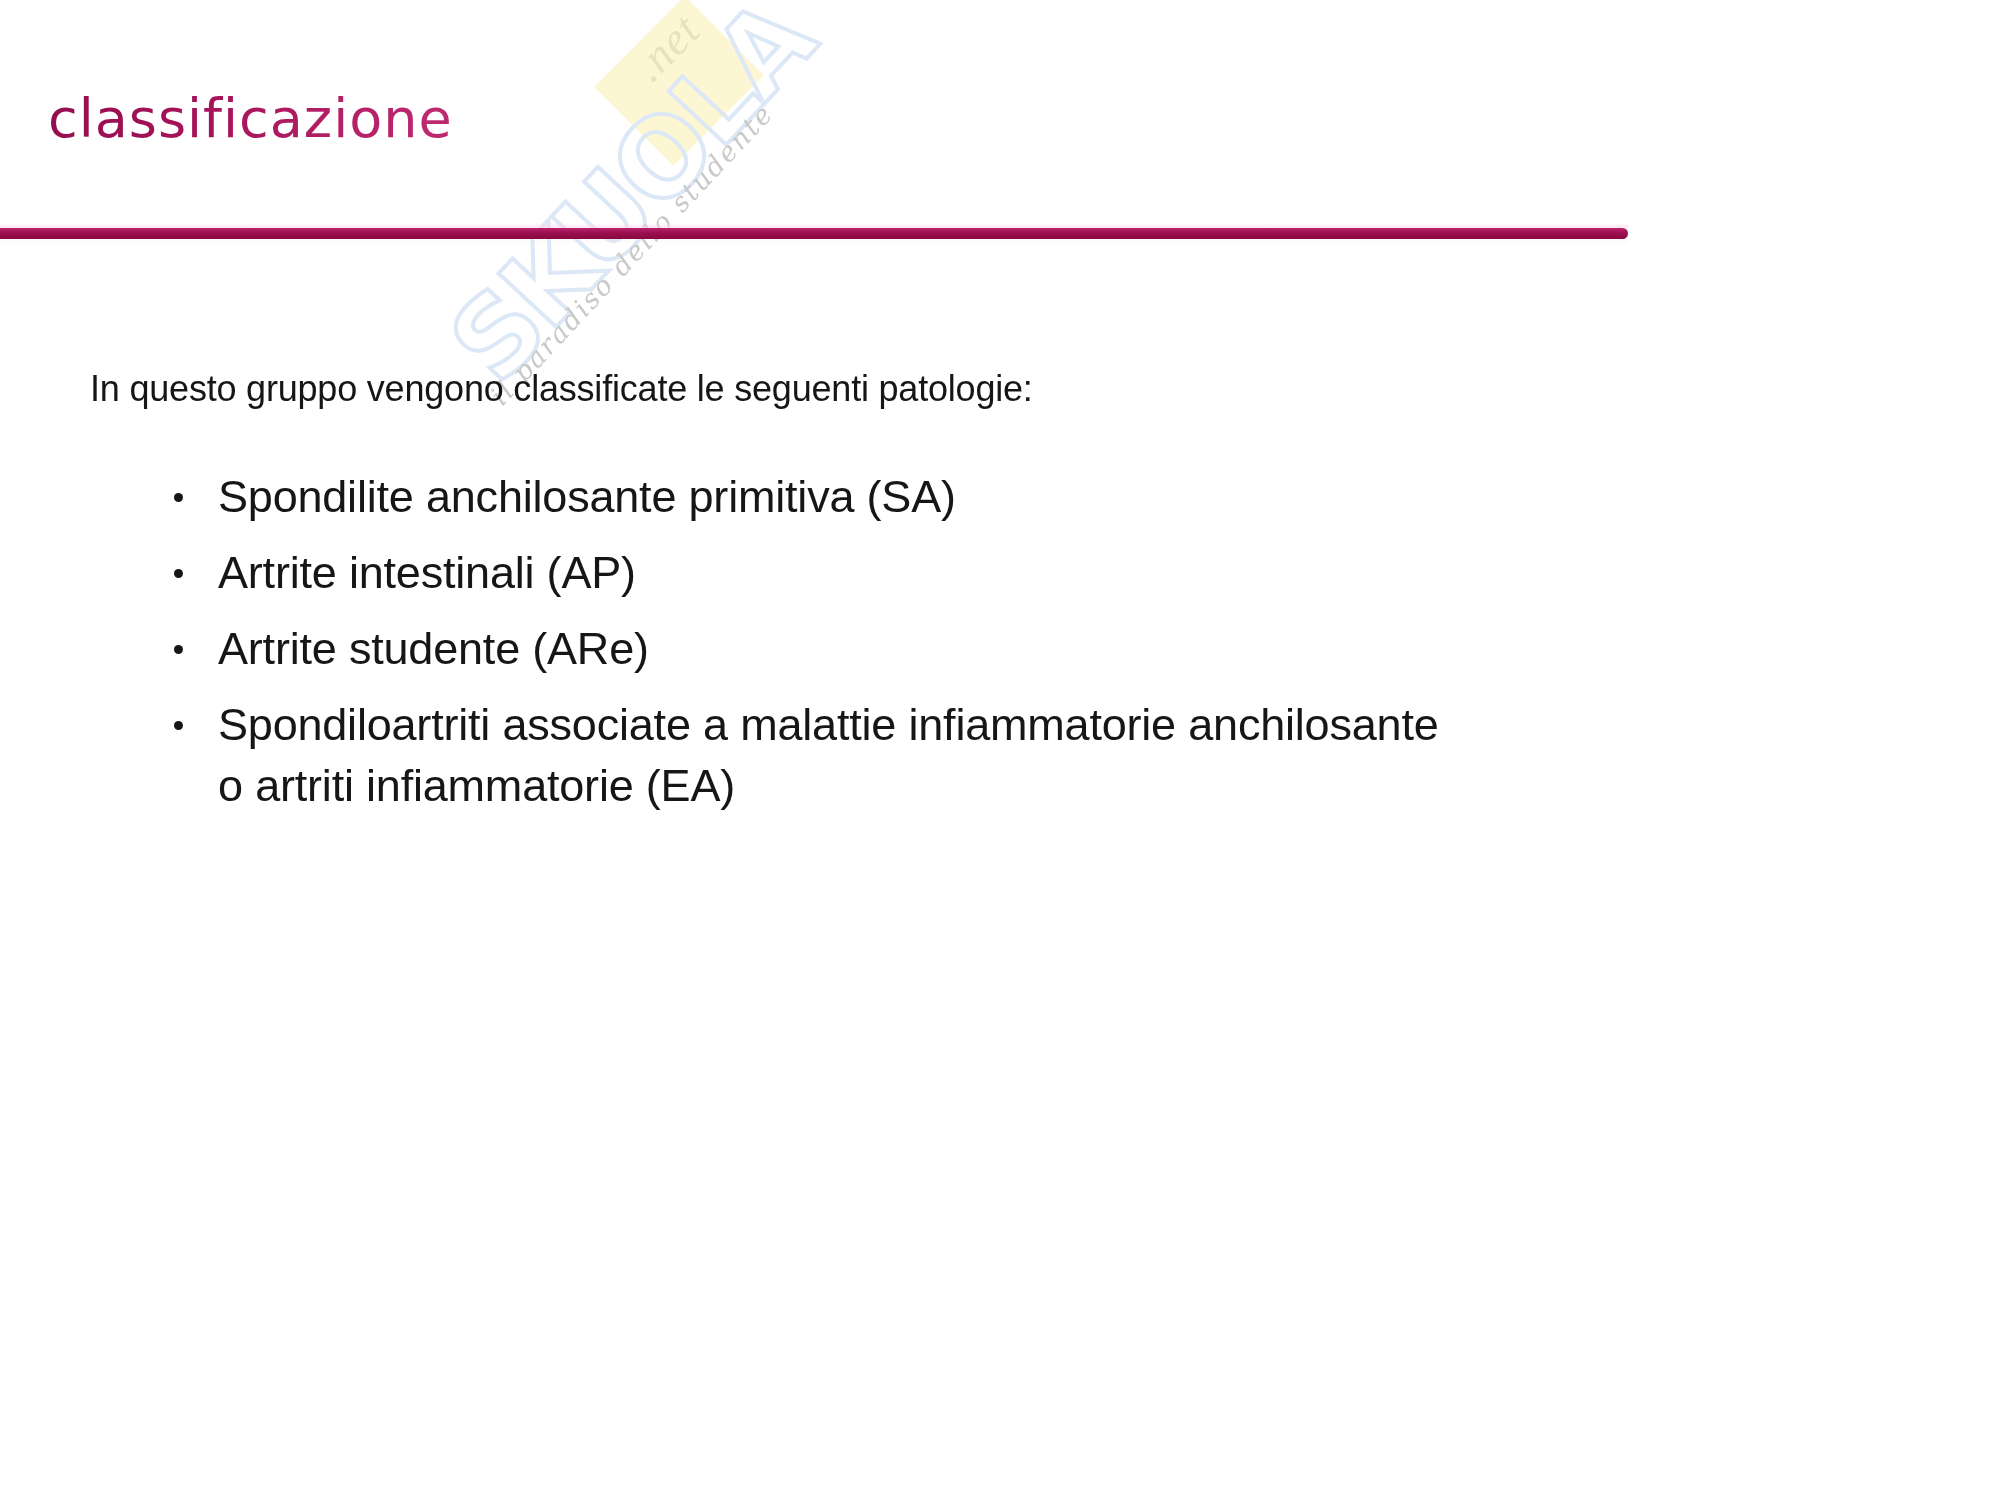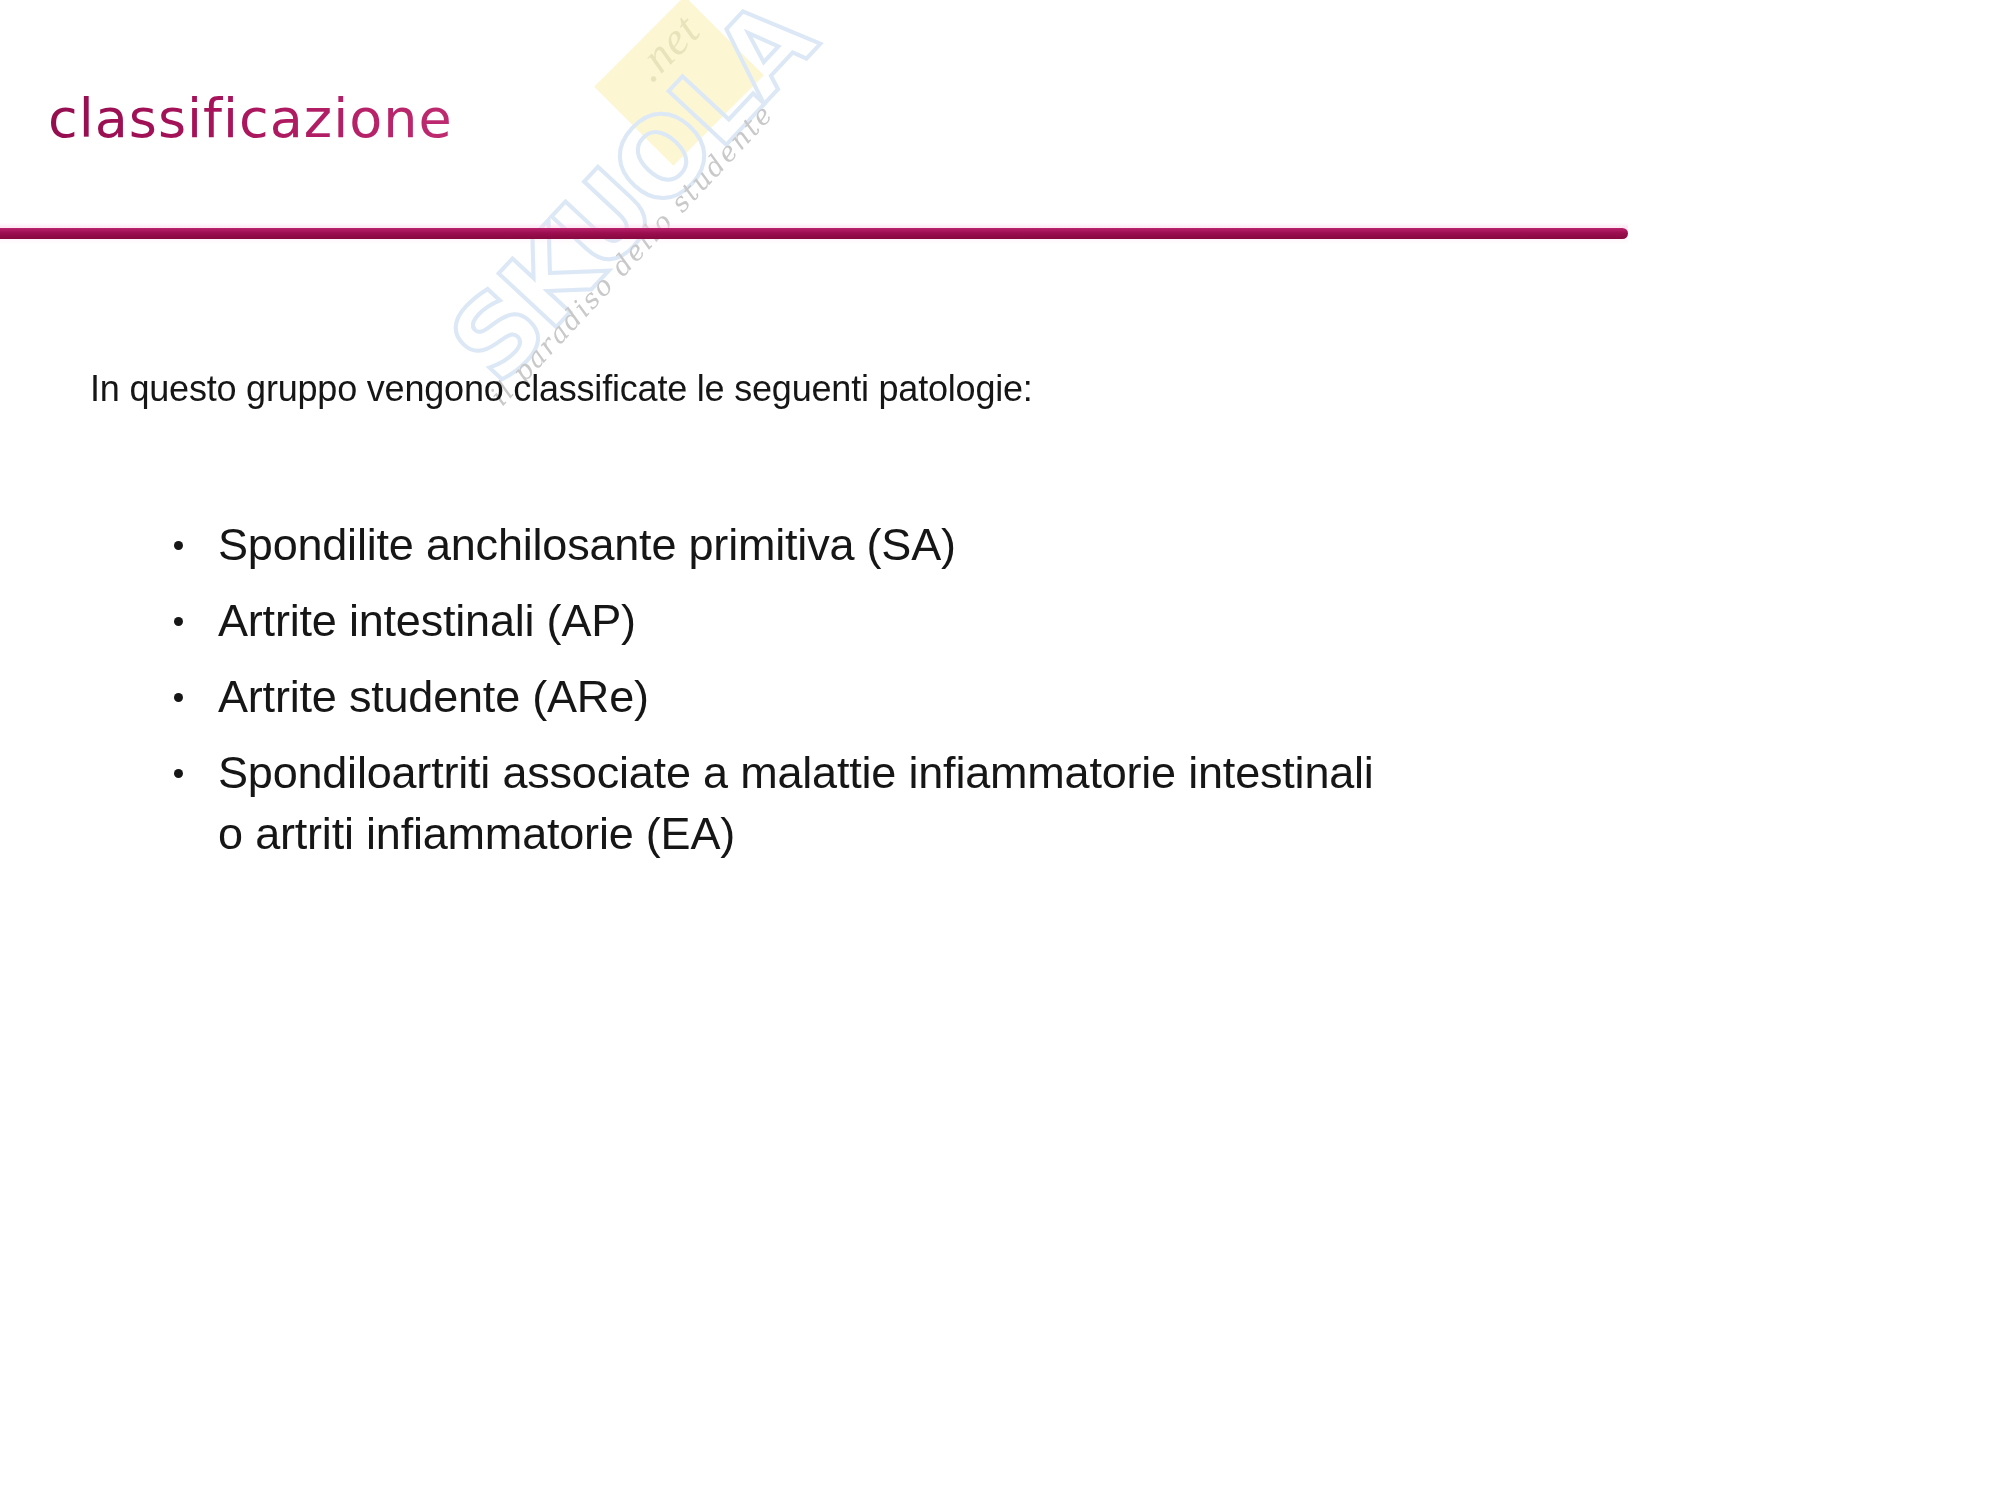--- a/index.html
+++ b/index.html
@@ -156,21 +156,21 @@
     top: 368px;
     font-family: "Liberation Sans", sans-serif;
     font-size: 36px;
     color: #161616;
     white-space: nowrap;
     letter-spacing: -0.2px;
   }
   #bullet-list {
     position: absolute;
     left: 170px;
-    top: 514px;
+    top: 466px;
     margin: 0;
     padding: 0;
     list-style: none;
   }
   #bullet-list li {
     position: relative;
     padding-left: 48px;
     margin-bottom: 15px;
     font-family: "Liberation Sans", sans-serif;
     font-size: 45px;
@@ -219,19 +219,19 @@
       <li>
         <span class="bullet-dot"></span>
         <span>Artrite intestinali (AP)</span>
       </li>
       <li>
         <span class="bullet-dot"></span>
         <span>Artrite studente (ARe)</span>
       </li>
       <li>
         <span class="bullet-dot"></span>
-        <span>Spondiloartriti associate a malattie infiammatorie intestinali</span>
+        <span>Spondiloartriti associate a malattie infiammatorie anchilosante</span>
         <span class="bullet-line2">o artriti infiammatorie (EA)</span>
       </li>
     </ul>
   </div>
 
 </div>
 
 </body></html>

